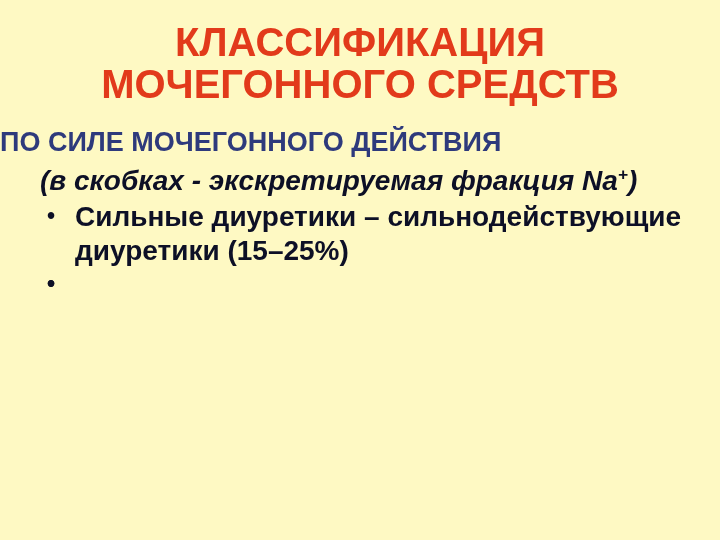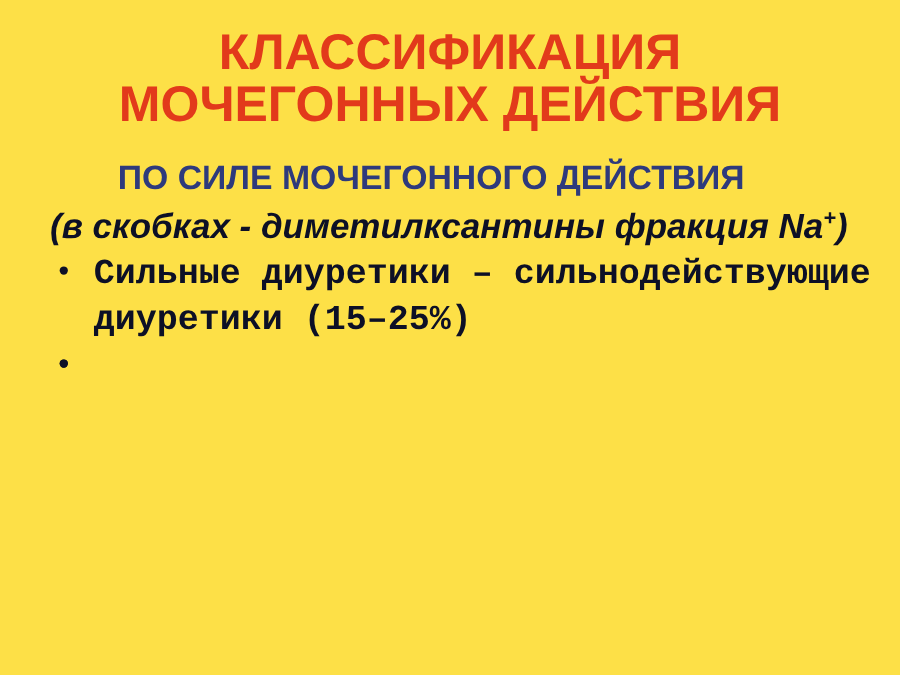--- a/index.html
+++ b/index.html
@@ -1,40 +1,39 @@
 <!DOCTYPE html>
 <html><head>
 <meta charset="utf-8">
 <style>
   html, body { margin: 0; padding: 0; }
   .slide {
     position: relative;
     width: 720px;
     height: 540px;
-    background: #fde047;
+    background: #fef9c3;
     font-family: "Liberation Sans", sans-serif;
     font-weight: bold;
     overflow: hidden;
   }
   .title {
     position: absolute;
     top: 21px;
     left: 10px;
     right: 10px;
     text-align: center;
     color: #e23a1b;
     font-size: 40px;
     line-height: 42px;
   }
   .subtitle {
     position: absolute;
     top: 126px;
     left: 0;
     right: 30px;
-    text-align: center;
     color: #2e3a7c;
     font-size: 27px;
     line-height: 32px;
   }
   .note {
     position: absolute;
     top: 164px;
     left: 40px;
     right: 15px;
     color: #0d1026;
@@ -56,35 +55,35 @@
     font-size: 28px;
     line-height: 34px;
   }
   .bullet-item { position: relative; padding-left: 30px; }
   .bullet-glyph {
     position: absolute;
     left: 2px;
     top: -1px;
     font-size: 23px;
   }
-  .bullet-text { white-space: pre-line; font-family: Liberation Mono, monospace; }
+  .bullet-text { white-space: pre-line; }
 </style>
 </head>
 <body>
 
 <div class="slide">
 
   <div class="title">
     <div>КЛАССИФИКАЦИЯ</div>
-    <div>МОЧЕГОННЫХ ДЕЙСТВИЯ</div>
+    <div>МОЧЕГОННОГО СРЕДСТВ</div>
   </div>
 
   <div class="subtitle">ПО СИЛЕ МОЧЕГОННОГО ДЕЙСТВИЯ</div>
 
-  <div class="note"><span>(в скобках - диметилксантины фракция </span><span>Na</span><sup>+</sup><span>)</span></div>
+  <div class="note"><span>(в скобках - экскретируемая фракция </span><span>Na</span><sup>+</sup><span>)</span></div>
 
   <ul class="bullets">
     <li class="bullet-item">
       <span class="bullet-glyph">•</span>
       <span class="bullet-text">Сильные диуретики – сильнодействующие
 диуретики (15–25%)</span>
     </li>
     <li class="bullet-item">
       <span class="bullet-glyph">•</span>
     </li>

